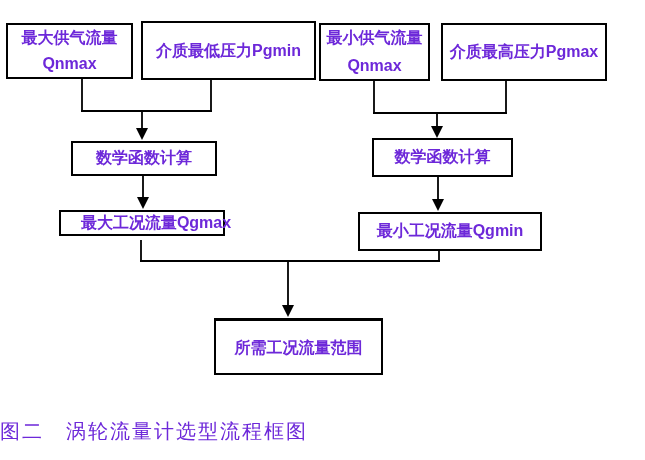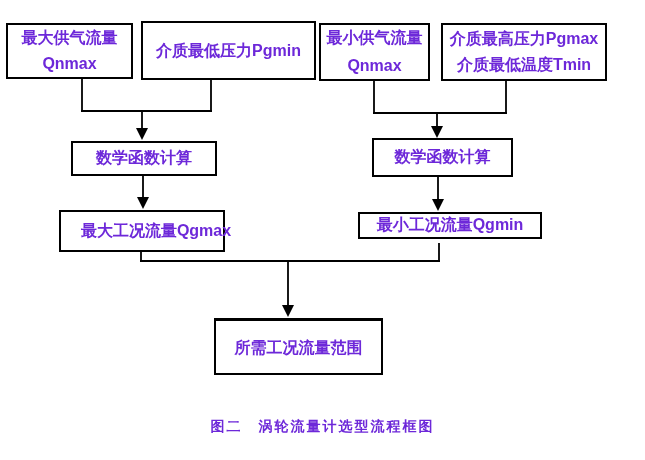--- a/index.html
+++ b/index.html
@@ -44,23 +44,22 @@
   }
   .box.result {
     border-width: 3px 2px 2px 2px;
     line-height: 27px;
   }
   .caption {
     position: absolute;
     left: 0;
     right: 0;
     top: 418px;
-    text-align: center;
-    font-weight: bold;
-    font-size: 14px;
+    font-weight: normal;
+    font-size: 20px;
     letter-spacing: 2px;
   }
 </style>
 </head>
 <body>
 
 <div class="canvas">
 
   <svg class="connectors" viewBox="0 0 645 460">
     <g stroke="#000000" stroke-width="1.8" fill="none">
@@ -101,36 +100,35 @@
     <div>介质最低压力Pgmin</div>
   </div>
 
   <div class="box" style="left:319px; top:23px; width:111px; height:58px;justify-content:space-between;">
     <div>最小供气流量</div>
     <div>Qnmax</div>
   </div>
 
   <div class="box" style="left:441px; top:23px; width:166px; height:58px;">
     <div>介质最高压力Pgmax</div>
-    <div>介质最低温度Tmin</div>
   </div>
 
   <div class="box one-line" style="left:71px; top:141px; width:146px; height:35px;">
     <div>数学函数计算</div>
   </div>
 
   <div class="box one-line" style="left:372px; top:138px; width:141px; height:39px;">
     <div>数学函数计算</div>
   </div>
 
-  <div class="box one-line" style="left:59px; top:210px; width:166px; height:42px;padding-left:28px;">
+  <div class="box one-line" style="left:59px; top:210px; width:166px; height:26px;padding-left:28px;">
     <div>最大工况流量Qgmax</div>
   </div>
 
-  <div class="box one-line" style="left:358px; top:212px; width:184px; height:27px;">
+  <div class="box one-line" style="left:358px; top:212px; width:184px; height:39px;">
     <div>最小工况流量Qgmin</div>
   </div>
 
   <div class="box result" style="left:214px; top:318px; width:169px; height:57px;">
     <div>所需工况流量范围</div>
   </div>
 
   <div class="caption">图二　涡轮流量计选型流程框图</div>
 
 </div>

